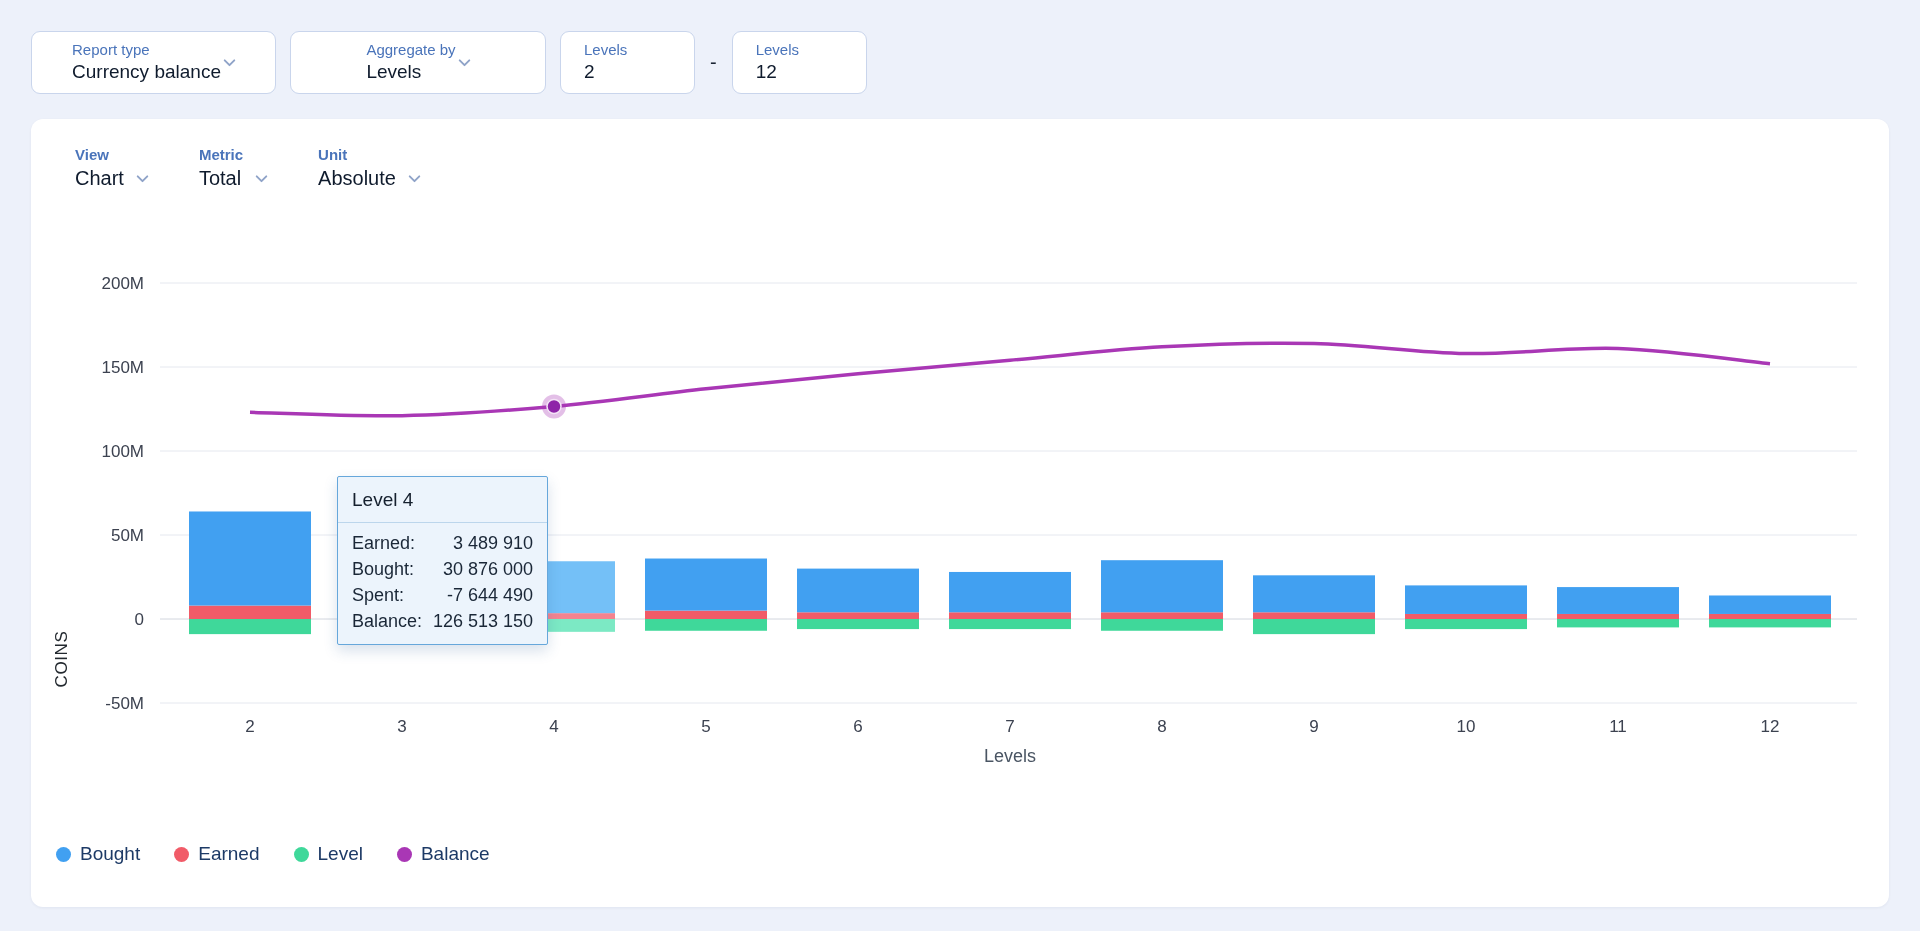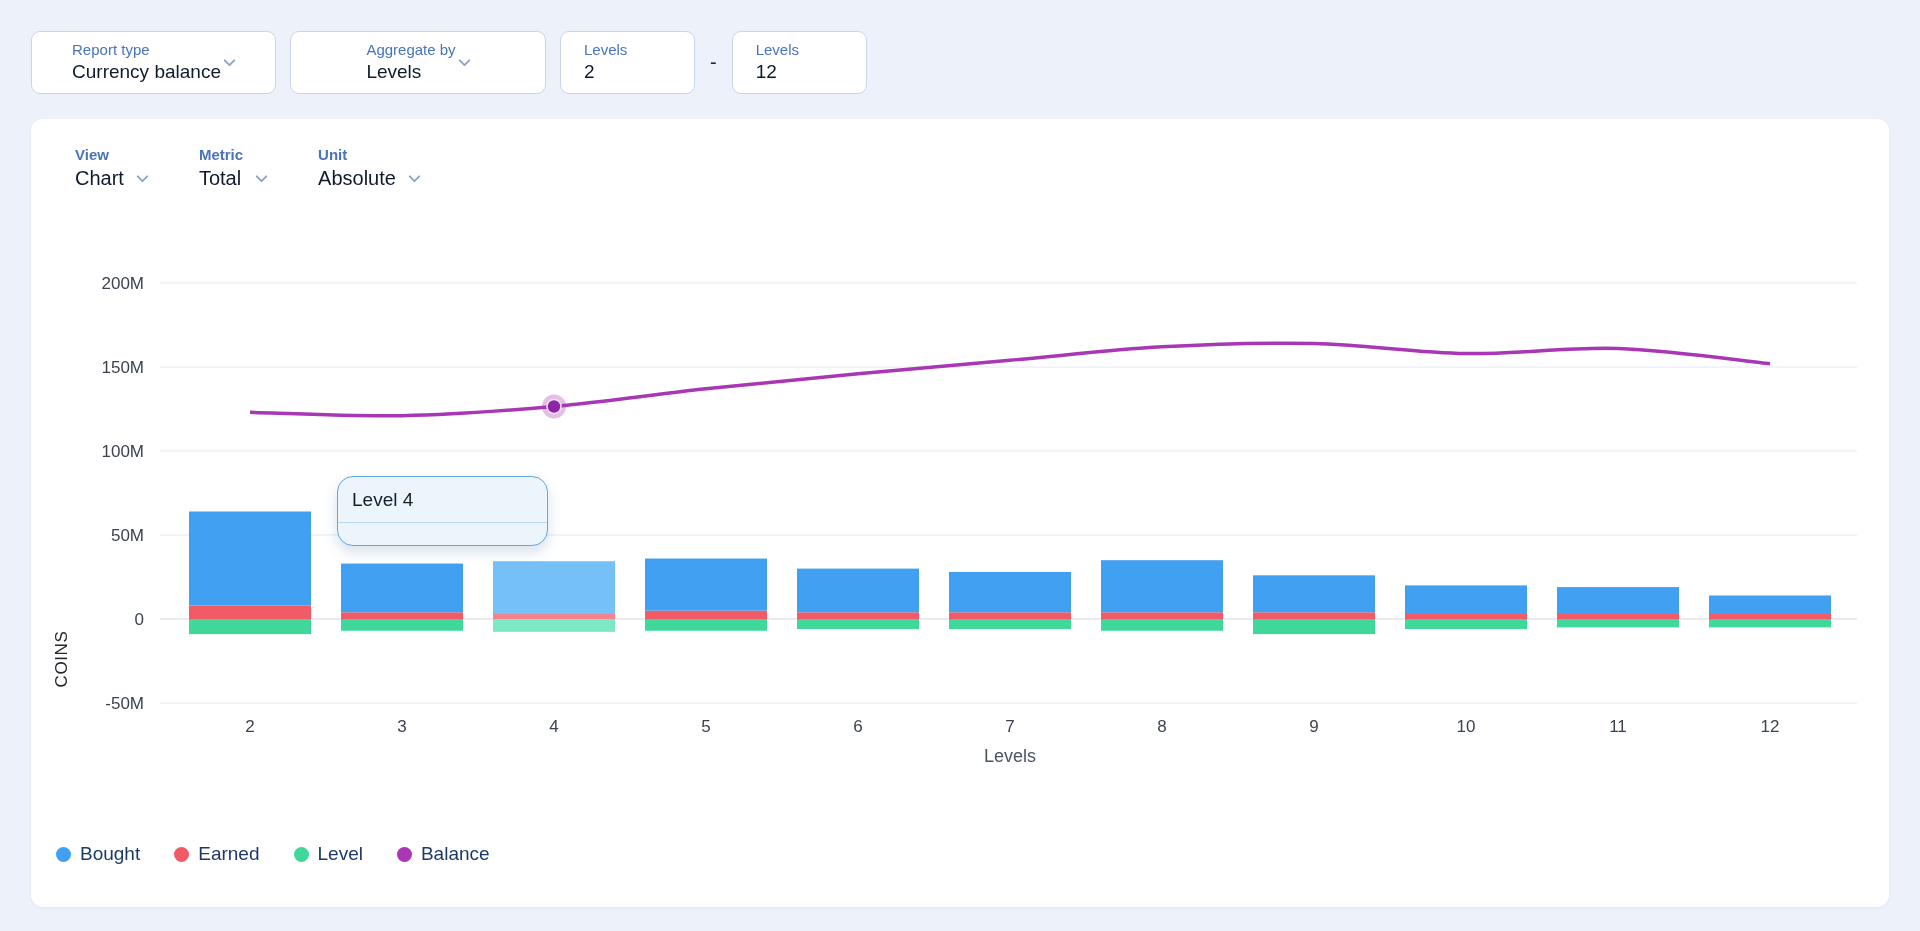--- a/index.html
+++ b/index.html
@@ -41,21 +41,21 @@
   .ctrl-value { font-size:20px; color:#0f1b2d; line-height:1.3; }
   .ctrl .chev { margin-bottom:4px; }
   #chart-svg { position:absolute; left:0; top:100px; }
   svg text { font-family:"Liberation Sans", sans-serif; }
   .tick { font-size:17px; fill:#3c4250; }
   .axis-label { font-size:18px; fill:#4a5563; }
   .ylab { font-size:17px; fill:#23292f; letter-spacing:.6px; }
   
   .tooltip {
     position:absolute; left:306px; top:357px; width:211px;
-    background:#ecf4fc; border:1px solid #66a7db; border-radius:16px;
+    background:#ecf4fc; border:1px solid #66a7db; border-radius:2px;
     padding:12px 14px; z-index:5;
     box-shadow:0 6px 14px rgba(40,90,150,.18);
   }
   .tt-title { font-size:19px; color:#15202e; }
   .tt-div { height:1px; background:#bcd6ec; margin:11px -14px 10px; }
   .tt-rows { display:grid; grid-template-columns:auto 1fr; row-gap:5px; font-size:18px; color:#1a2737; }
   .tt-label { text-align:left; padding-right:8px; }
   .tt-value { text-align:right; }
   
   .legend { position:absolute; left:25px; top:724px; display:flex; align-items:center; gap:34px; }
@@ -211,20 +211,30 @@
         <path d="M219,193.36C244.33333333333334,193.92000000000002,320.3333333333333,197.7,371,196.72C421.6666666666667,195.74,472.3333333333333,191.96,523,187.48000000000002C573.6666666666666,183.00000000000003,624.3333333333334,175.3,675,169.84C725.6666666666666,164.38,776.3333333333334,159.48,827,154.72C877.6666666666666,149.96,928.3333333333334,145.76000000000002,979,141.28000000000003C1029.6666666666667,136.80000000000004,1080.3333333333333,130.64000000000004,1131,127.84000000000003C1181.6666666666667,125.04000000000003,1232.3333333333333,123.36000000000003,1283,124.48000000000002C1333.6666666666667,125.60000000000001,1384.3333333333333,133.72,1435,134.56C1485.6666666666667,135.4,1536.3333333333333,127.83999999999997,1587,129.51999999999998C1637.6666666666667,131.2,1713.6666666666667,142.12,1739,144.64000000000001" fill="none" stroke="#a937b5" stroke-width="3.5"></path>
         <circle cx="523" cy="187.48000000000002" r="12" fill="#a937b5" opacity="0.32"></circle>
         <circle cx="523" cy="187.48000000000002" r="7" fill="#8e24a8" stroke="#f3e3f6" stroke-width="1.5"></circle>
         <text x="979" y="543" text-anchor="middle" class="axis-label">Levels</text>
         <text x="36" y="440" text-anchor="middle" class="ylab" transform="rotate(-90 36 440)">COINS</text>
       </svg>
 
     <div class="tooltip">
       <div class="tt-title">Level 4</div>
       <div class="tt-div"></div>
+      <div class="tt-rows">
+          <div class="tt-label">Earned:</div>
+          <div class="tt-value">3 489 910</div>
+          <div class="tt-label">Bought:</div>
+          <div class="tt-value">30 876 000</div>
+          <div class="tt-label">Spent:</div>
+          <div class="tt-value">-7 644 490</div>
+          <div class="tt-label">Balance:</div>
+          <div class="tt-value">126 513 150</div>
+        </div>
     </div>
 
     <div class="legend">
         <div class="legend-item">
           <span class="legend-dot" style="background: rgb(65, 160, 241);"></span>
           <span class="legend-label">Bought</span>
         </div>
         <div class="legend-item">
           <span class="legend-dot" style="background: rgb(241, 91, 104);"></span>
           <span class="legend-label">Earned</span>

